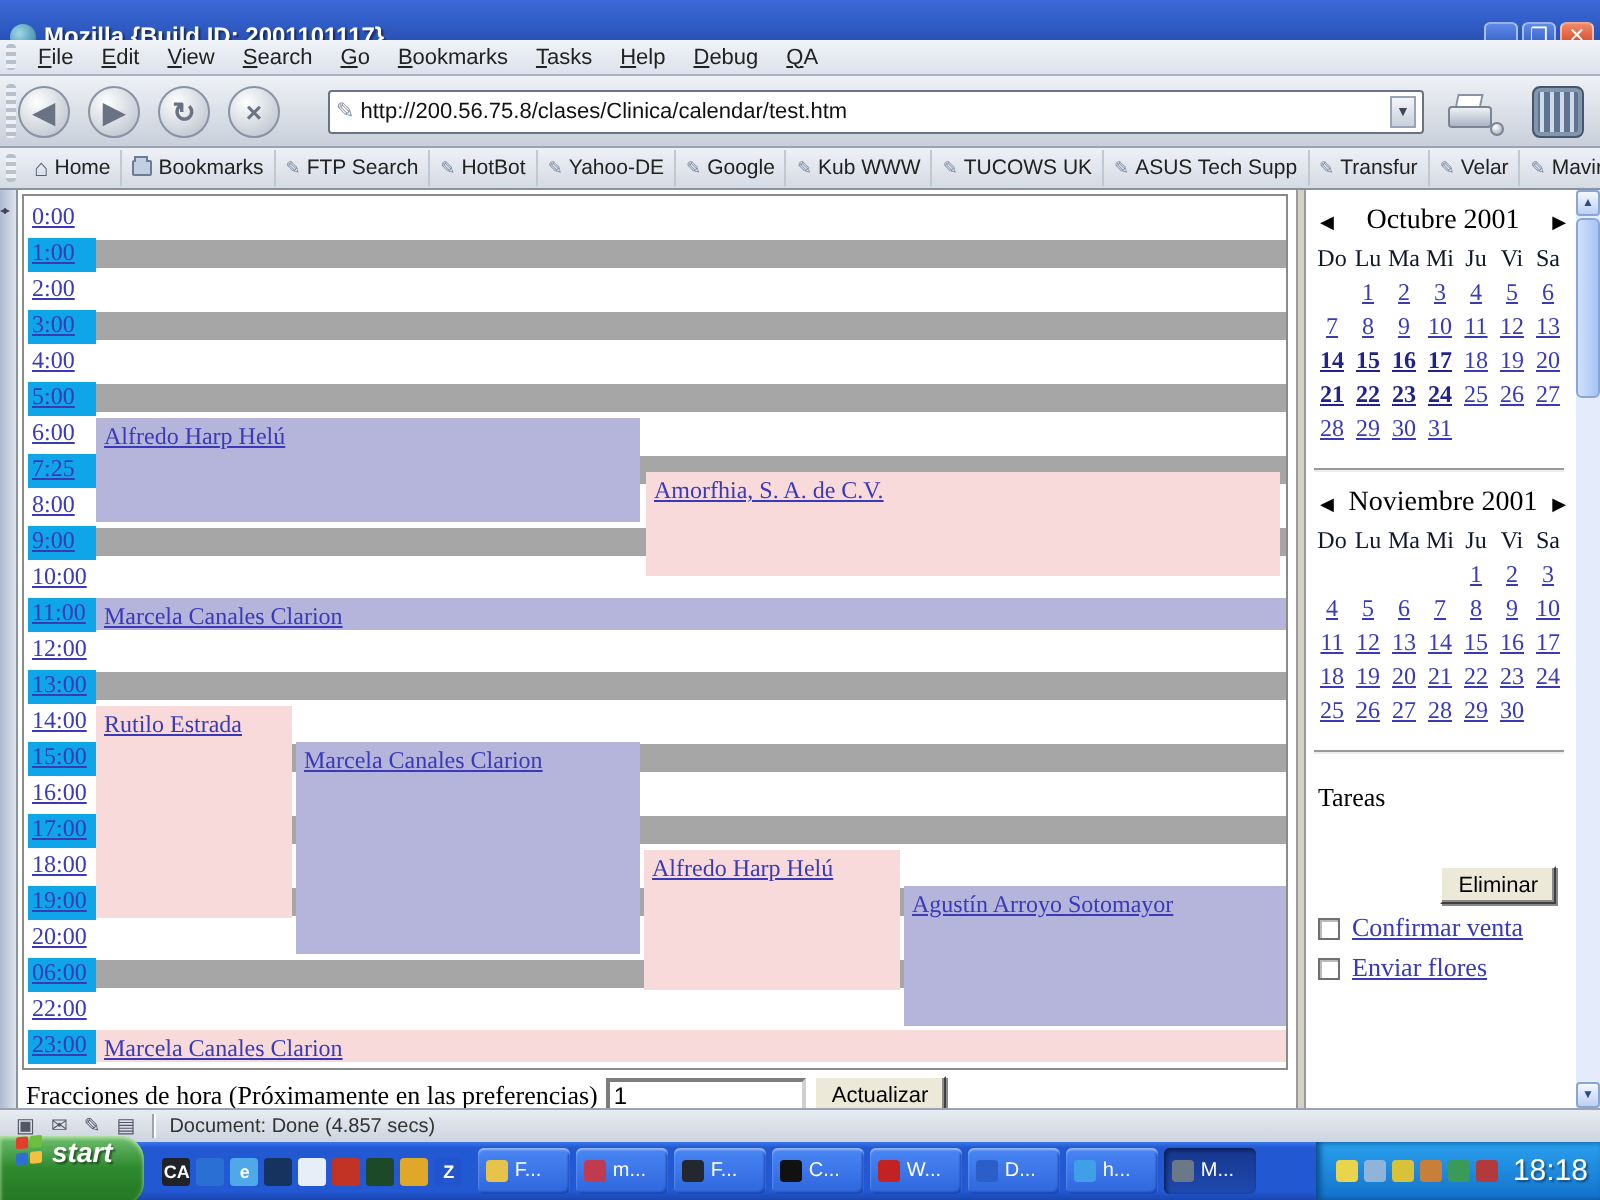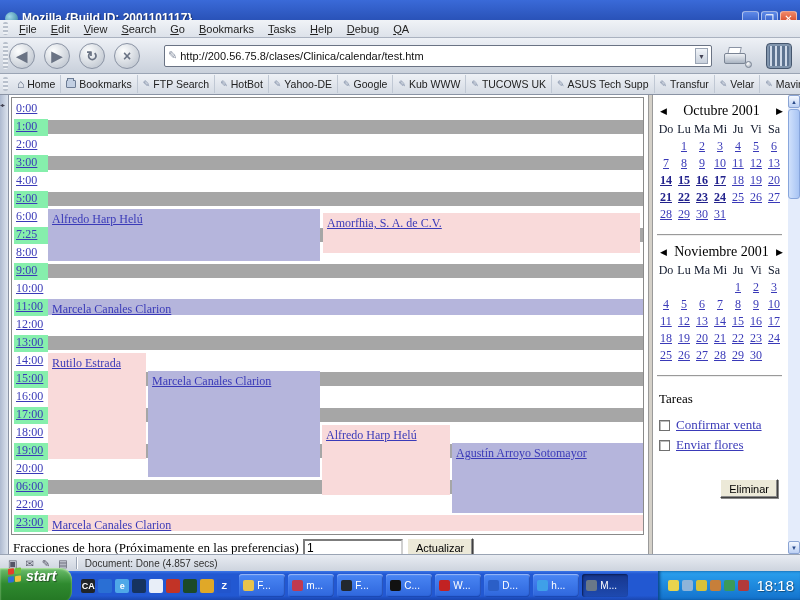--- a/index.html
+++ b/index.html
@@ -54,21 +54,21 @@
   .home-ico { color:#55627a; font-size:12px; margin-right:3px; }
 
   
   #content { position:absolute; left:0; top:95px; width:800px; height:459px; background:#fff; }
   #sidegrip { position:absolute; left:0; top:0; width:9px; height:459px; background:linear-gradient(90deg,#aebad0,#dde4ee); border-right:1px solid #8a93a4; }
   #sidegrip::before { content:"◂▸"; font-size:6px; color:#445; position:absolute; top:6px; left:0px; letter-spacing:-1px; }
 
   #cal-frame { position:absolute; left:9px; top:0; width:639px; height:459px; background:#fff; }
   #grid { position:absolute; left:2px; top:2px; width:633px; height:438px; border:1px solid #8a8a8a; background:#fff; }
   .hour-cell { position:absolute; left:2px; width:34px; height:17px; font-size:12px; }
-  .hour-cell.odd { background:#86efac; }
+  .hour-cell.odd { background:#0ea5e9; }
   .hour-link { font-family:"Liberation Serif",serif; color:#3a3ab8; text-decoration:underline; font-size:12px; padding-left:2px; }
   .stripe { position:absolute; left:36px; width:595px; height:14px; background:#a6a6a6; }
   .appt { position:absolute; overflow:hidden; }
   .appt.purple { background:#b5b5dc; }
   .appt.pink { background:#f9dada; }
   .appt-link { display:inline-block; font-family:"Liberation Serif",serif; font-size:12px; color:#3a3ab8; text-decoration:underline; padding:1px 0 0 4px; white-space:nowrap; }
   #fractions { position:absolute; left:4px; top:443px; display:flex; align-items:center; font-family:"Liberation Serif",serif; font-size:13px; color:#000; }
   #frac-input { width:100px; height:17px; border:2px inset #d0d0d0; font-size:12px; font-family:"Liberation Sans",sans-serif; padding:0 2px; margin-left:4px; }
   .btn-classic { height:19px; margin-left:4px; background:#ece9d8; border:1px solid #404040; border-top-color:#fff; border-left-color:#fff;
     box-shadow:inset -1px -1px 0 #8a8a8a, 1px 1px 0 #888; font-size:11px; font-family:"Liberation Sans",sans-serif; padding:0 8px; color:#000; }
@@ -262,21 +262,21 @@
           <div class="hour-cell" style="top:327px"><a class="hour-link">18:00</a></div>
           <div class="hour-cell odd" style="top:345px"><a class="hour-link">19:00</a></div>
           <div class="stripe" style="top:346px"></div>
           <div class="hour-cell" style="top:363px"><a class="hour-link">20:00</a></div>
           <div class="hour-cell odd" style="top:381px"><a class="hour-link">06:00</a></div>
           <div class="stripe" style="top:382px"></div>
           <div class="hour-cell" style="top:399px"><a class="hour-link">22:00</a></div>
           <div class="hour-cell odd" style="top:417px"><a class="hour-link">23:00</a></div>
           <div class="stripe" style="top:418px"></div>
           <div class="appt purple" style="left:36px;top:111px;width:272px;height:52px"><a class="appt-link">Alfredo Harp Helú</a></div>
-          <div class="appt pink" style="left:311px;top:115px;width:317px;height:40px"><a class="appt-link">Amorfhia, S. A. de C.V.</a></div>
+          <div class="appt pink" style="left:311px;top:138px;width:317px;height:52px"><a class="appt-link">Amorfhia, S. A. de C.V.</a></div>
           <div class="appt purple" style="left:36px;top:201px;width:595px;height:16px"><a class="appt-link">Marcela Canales Clarion</a></div>
           <div class="appt pink" style="left:36px;top:255px;width:98px;height:106px"><a class="appt-link">Rutilo Estrada</a></div>
           <div class="appt purple" style="left:136px;top:273px;width:172px;height:106px"><a class="appt-link">Marcela Canales Clarion</a></div>
           <div class="appt pink" style="left:310px;top:327px;width:128px;height:70px"><a class="appt-link">Alfredo Harp Helú</a></div>
           <div class="appt purple" style="left:440px;top:345px;width:191px;height:70px"><a class="appt-link">Agustín Arroyo Sotomayor</a></div>
           <div class="appt pink" style="left:36px;top:417px;width:595px;height:16px"><a class="appt-link">Marcela Canales Clarion</a></div>
         </div>
       <div id="fractions">
         <span>Fracciones de hora (Próximamente en las preferencias)</span>
         <input id="frac-input" value="1" style="">
@@ -410,33 +410,33 @@
               <span class="cal-cell"><a class="date-link">28</a></span>
               <span class="cal-cell"><a class="date-link">29</a></span>
               <span class="cal-cell"><a class="date-link">30</a></span>
               <span class="cal-cell"></span>
             </div>
           </div>
       </div>
       <hr class="sep">
       <div id="tareas">
         <div style="margin-bottom:10px;">Tareas</div>
+        <div id="eliminar-wrap">
+          <button class="btn-classic">Eliminar</button>
+        </div>
         <div id="task-list">
             <div class="task-row">
               <span class="task-check"></span>
               <a class="task-link">Confirmar venta</a>
             </div>
             <div class="task-row">
               <span class="task-check"></span>
               <a class="task-link">Enviar flores</a>
             </div>
           </div>
-        <div id="eliminar-wrap">
-          <button class="btn-classic">Eliminar</button>
-        </div>
       </div>
     </div>
 
     <div id="scrollbar">
       <div class="sb-btn" style="top:0;">▲</div>
       <div id="sb-thumb"></div>
       <div class="sb-btn" style="bottom:0;">▼</div>
     </div>
   </div>
 

